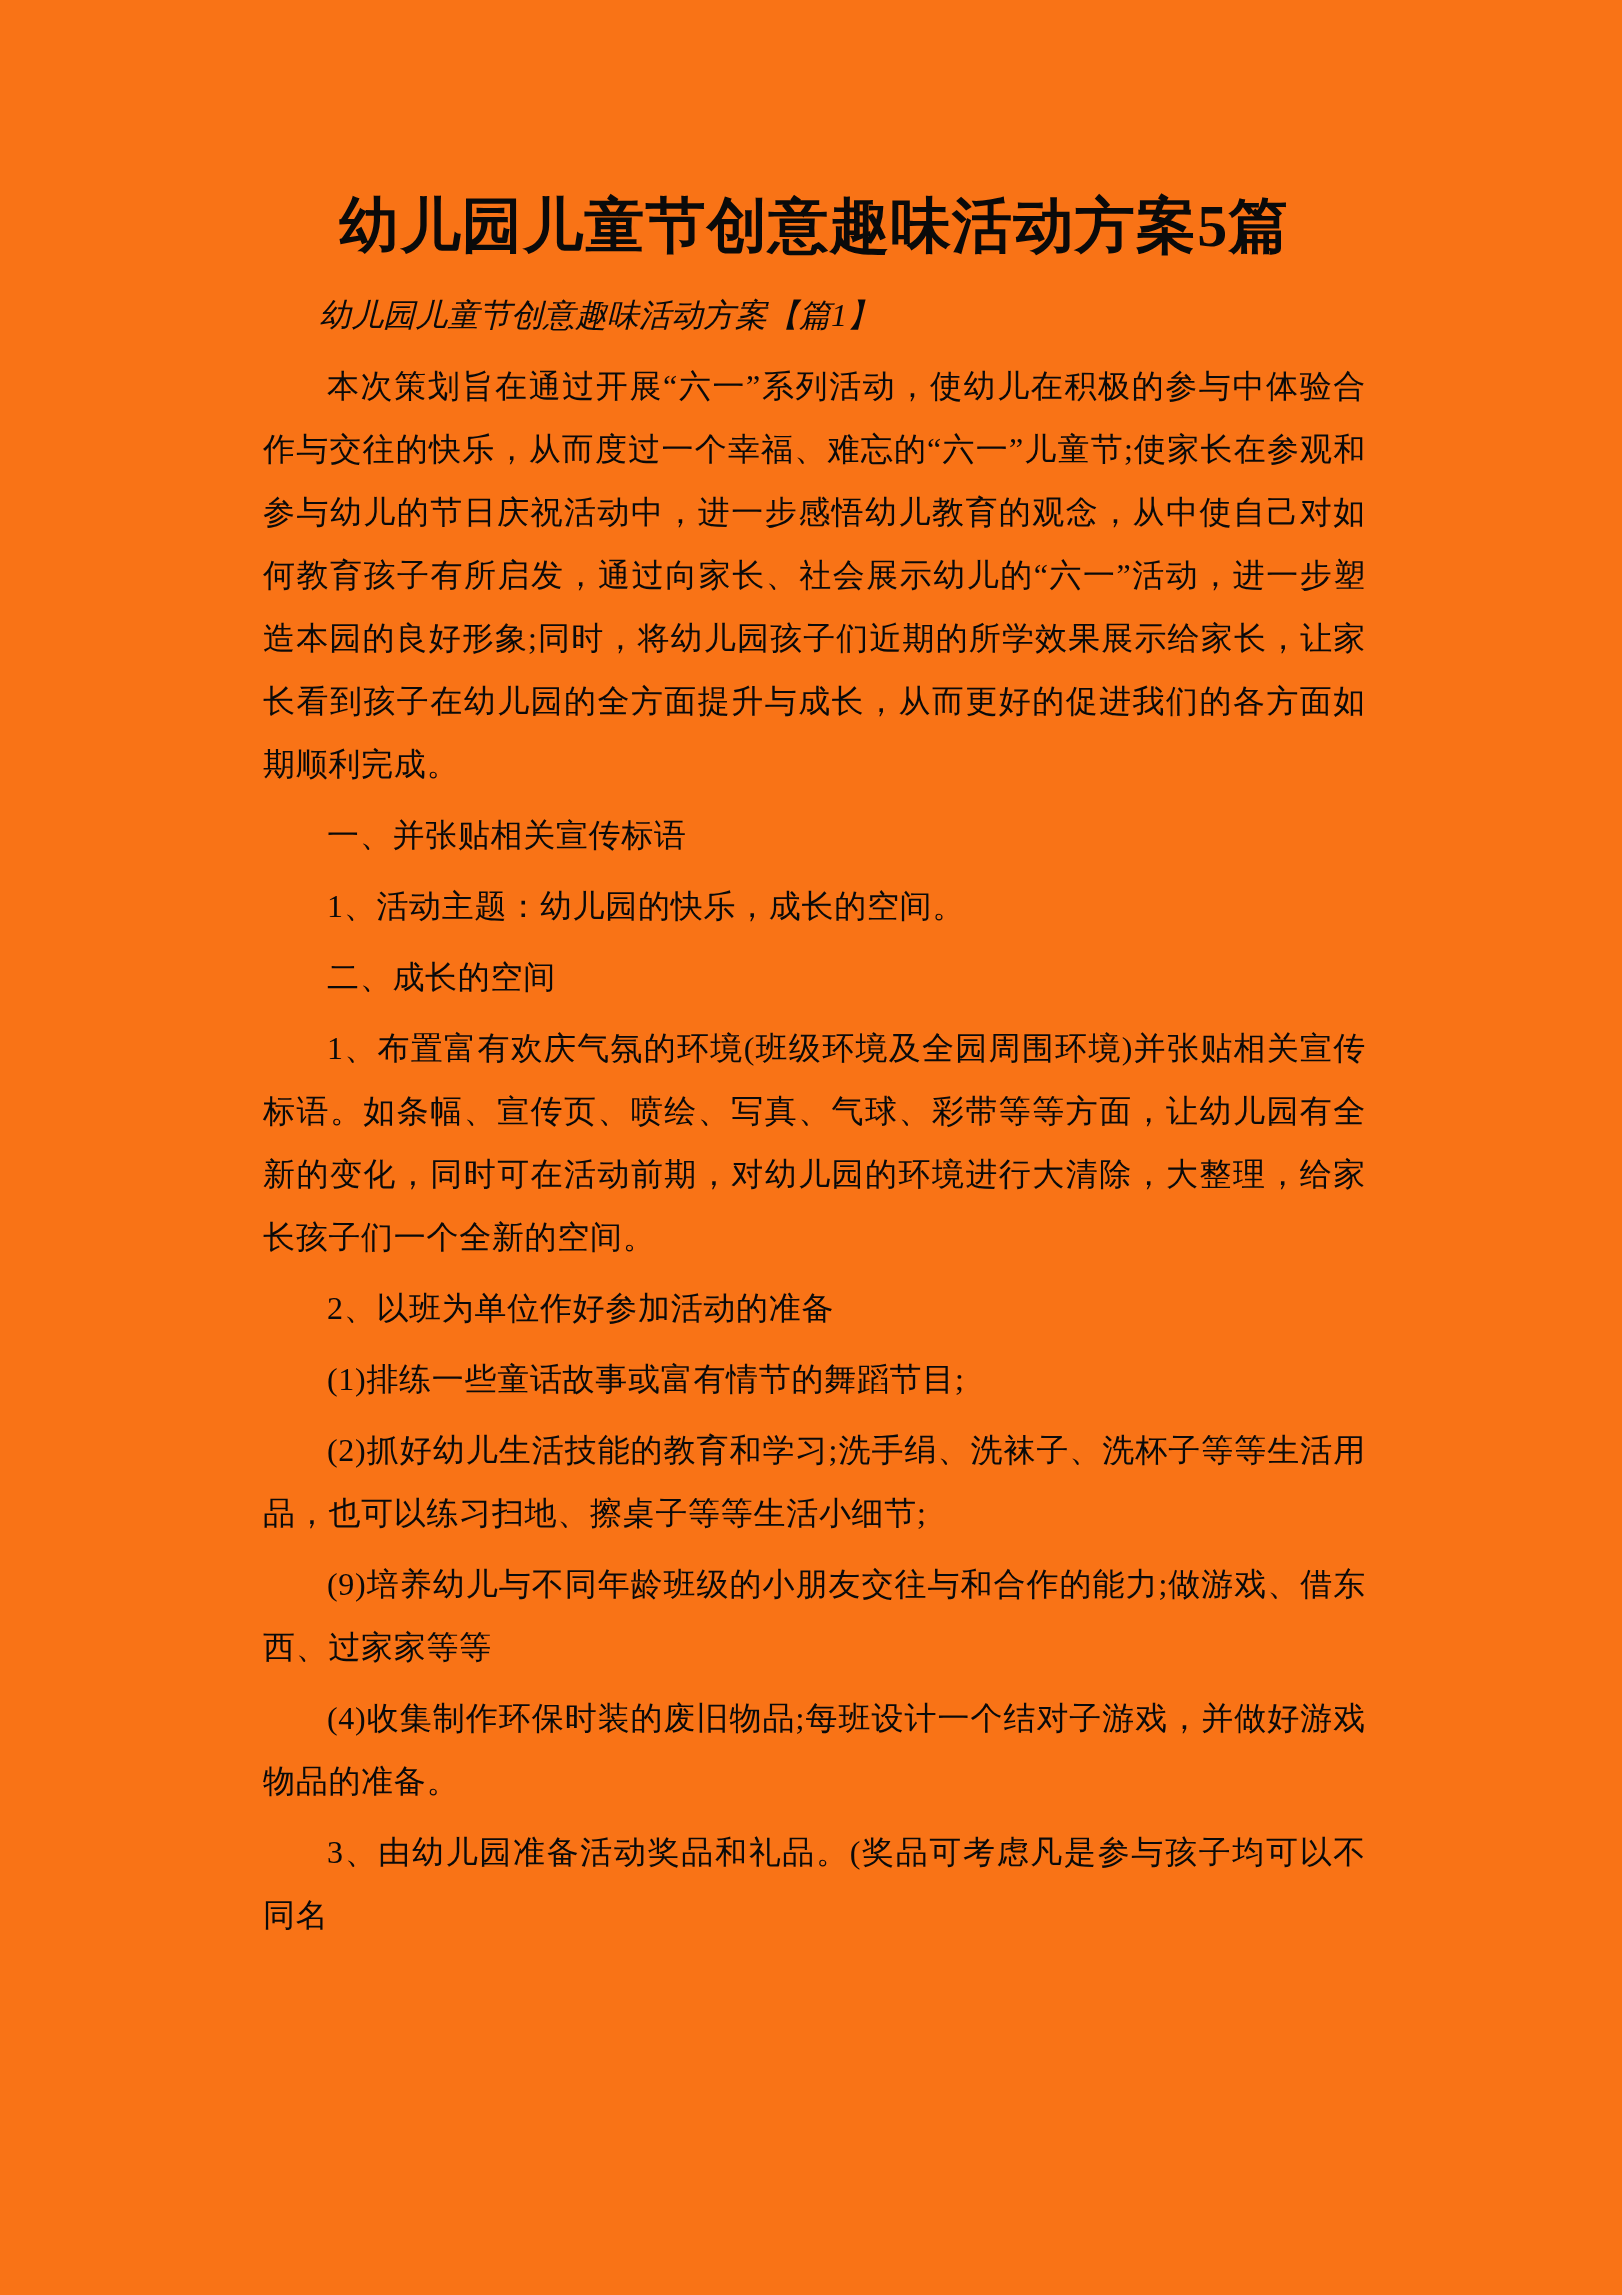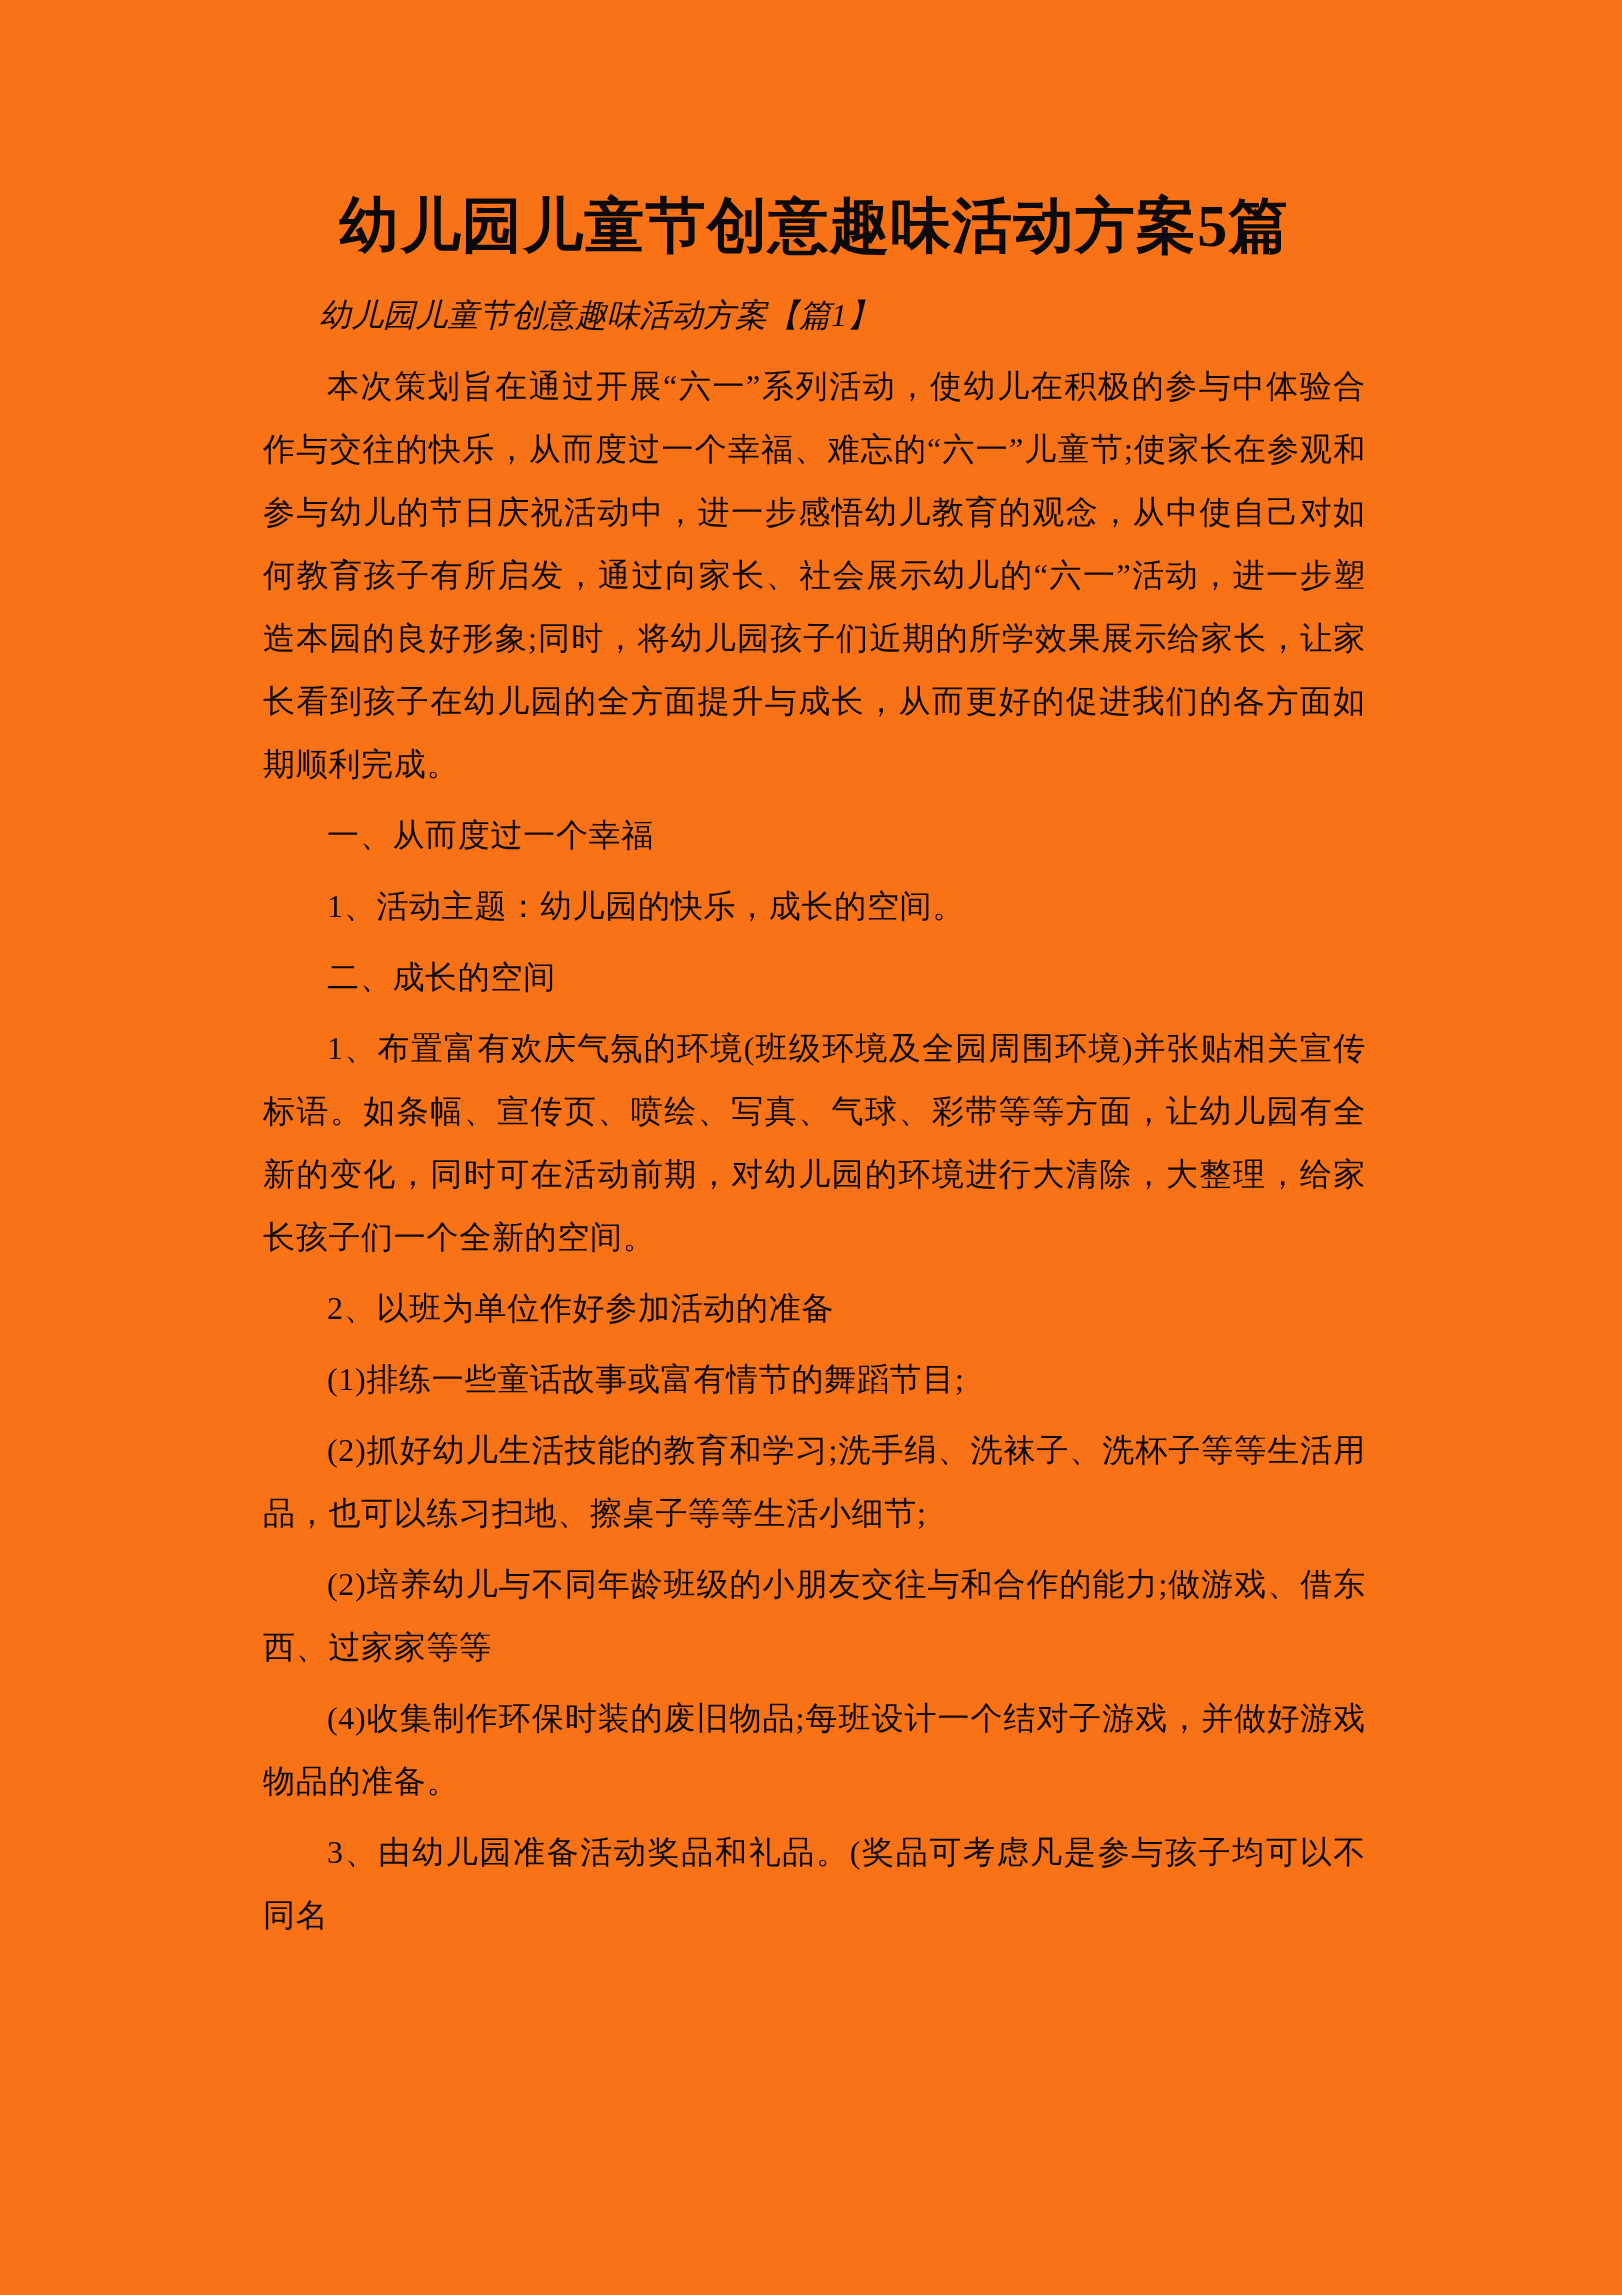--- a/index.html
+++ b/index.html
@@ -62,27 +62,27 @@
 
 <div class="page">
   <div class="content">
 
     <h1 class="doc-title">幼儿园儿童节创意趣味活动方案5篇</h1>
 
     <p class="doc-subtitle">幼儿园儿童节创意趣味活动方案【篇1】</p>
 
     <div class="body-text">
       <p>本次策划旨在通过开展“六一”系列活动，使幼儿在积极的参与中体验合作与交往的快乐，从而度过一个幸福、难忘的“六一”儿童节;使家长在参观和参与幼儿的节日庆祝活动中，进一步感悟幼儿教育的观念，从中使自己对如何教育孩子有所启发，通过向家长、社会展示幼儿的“六一”活动，进一步塑造本园的良好形象;同时，将幼儿园孩子们近期的所学效果展示给家长，让家长看到孩子在幼儿园的全方面提升与成长，从而更好的促进我们的各方面如期顺利完成。</p>
-      <p>一、从而度过一个幸福</p>
+      <p>一、并张贴相关宣传标语</p>
       <p>1、活动主题：幼儿园的快乐，成长的空间。</p>
       <p>二、成长的空间</p>
       <p>1、布置富有欢庆气氛的环境(班级环境及全园周围环境)并张贴相关宣传标语。如条幅、宣传页、喷绘、写真、气球、彩带等等方面，让幼儿园有全新的变化，同时可在活动前期，对幼儿园的环境进行大清除，大整理，给家长孩子们一个全新的空间。</p>
       <p>2、以班为单位作好参加活动的准备</p>
       <p>(1)排练一些童话故事或富有情节的舞蹈节目;</p>
       <p>(2)抓好幼儿生活技能的教育和学习;洗手绢、洗袜子、洗杯子等等生活用品，也可以练习扫地、擦桌子等等生活小细节;</p>
-      <p>(2)培养幼儿与不同年龄班级的小朋友交往与和合作的能力;做游戏、借东西、过家家等等</p>
+      <p>(9)培养幼儿与不同年龄班级的小朋友交往与和合作的能力;做游戏、借东西、过家家等等</p>
       <p>(4)收集制作环保时装的废旧物品;每班设计一个结对子游戏，并做好游戏物品的准备。</p>
       <p>3、由幼儿园准备活动奖品和礼品。(奖品可考虑凡是参与孩子均可以不同名</p>
     </div>
 
   </div>
 </div>
 
 
 </body></html>

